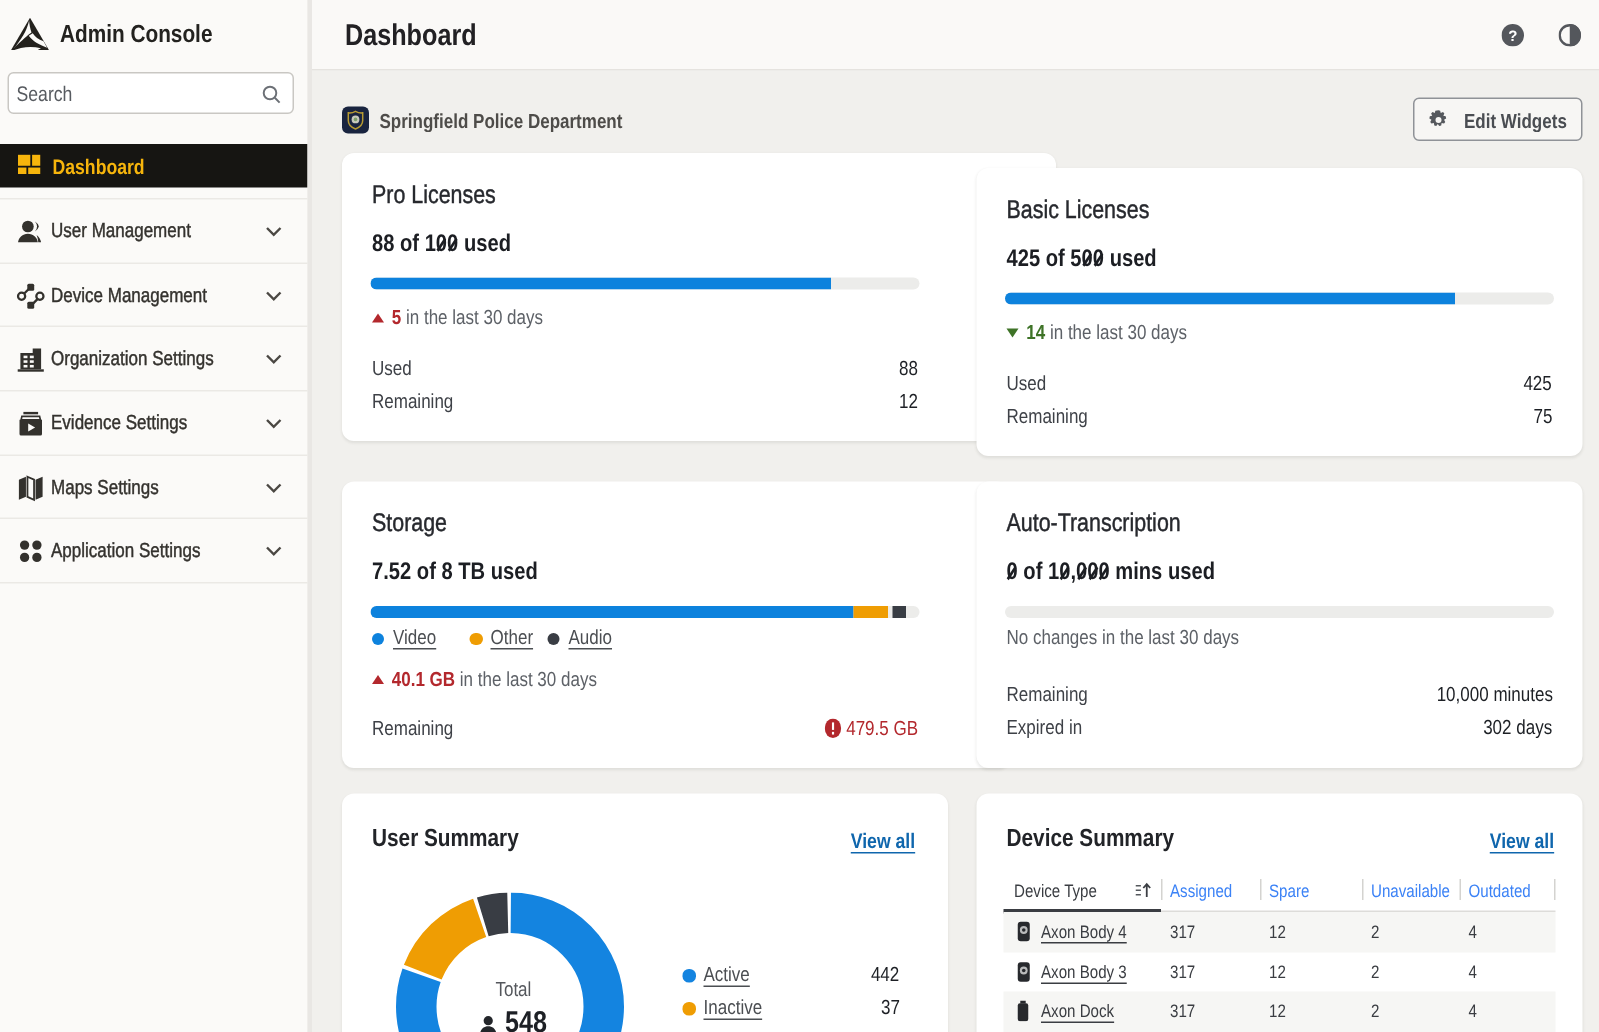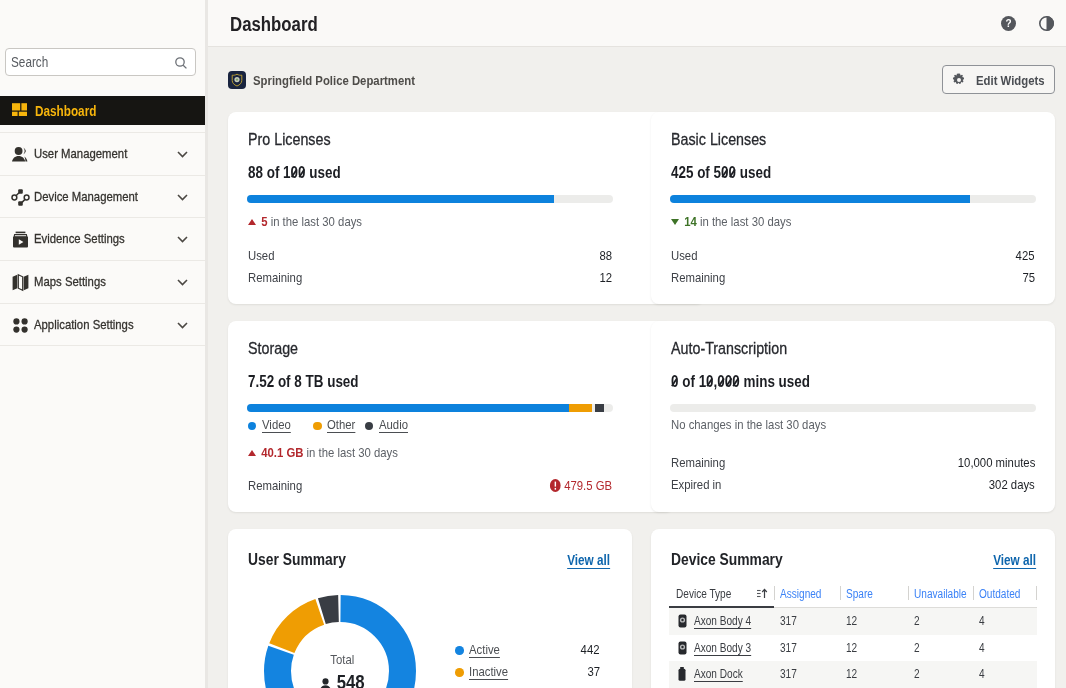--- a/index.html
+++ b/index.html
@@ -32,21 +32,21 @@
   .hico { position:absolute; top:16px; }
   
   .orgrow { position:absolute; left:0; top:47px; width:858px; height:65px; }
   .orgbadge { position:absolute; left:20px; top:24px; width:18px; height:18px; border-radius:4px; background:#19243f; }
   .orgrow .oname { position:absolute; left:45px; top:26px; font-size:13.5px; font-weight:700; color:#4e4c49; }
   .btn { position:absolute; right:11px; top:18px; width:113px; height:29px; background:#f7f6f4; border:1px solid #8f9297; border-radius:4px; }
   .btn svg { position:absolute; left:9px; top:7px; }
   .btn b { position:absolute; left:33px; top:7px; font-size:13.5px; font-weight:700; color:#4a4d52; }
   
   .card { position:absolute; background:#fff; border-radius:8px; box-shadow:0 1px 2px rgba(60,56,48,.10); }
-  .c1 { left:20px; top:112px; width:476px; height:192px; }
+  .c1 { left:20px; top:102px; width:476px; height:192px; }
   .c2 { left:443px; top:112px; width:404px; height:192px; }
   .c3 { left:20px; top:321px; width:445px; height:191px; }
   .c4 { left:443px; top:321px; width:404px; height:191px;text-align:center; }
   .c5 { left:20px; top:529px; width:404px; height:192px; }
   .c6 { left:443px; top:529px; width:404px; height:192px; }
   .ct { position:absolute; left:20px; top:17.5px; font-size:17px; color:#27292e; -webkit-text-stroke:0.3px #27292e; }
   .ctb { position:absolute; left:20px; top:20.5px; font-size:16.5px; font-weight:700; color:#222428; }
   .big { position:absolute; left:20px; top:51.5px; font-size:16px; font-weight:700; color:#1c1e23; }
   .track { position:absolute; left:19px; top:83px; width:366px; height:8px; background:#ececea; border-radius:4px; overflow:hidden; }
   .fill { position:absolute; left:0; top:0; height:8px; background:#0d82dd; }
@@ -68,20 +68,29 @@
   .dico { position:absolute; left:9px; top:6px; }
   .dlink { position:absolute; left:24.5px; top:6px; color:#3a3d42; }
   .n { position:absolute; top:6px; color:#3a3d42; }
   .n1 { left:111px; } .n2 { left:176.5px; } .n3 { left:244.5px; } .n4 { left:310px; }
   .hcell { position:absolute; top:8px; font-size:12px; color:#3b82f6; }
   .hsep { position:absolute; top:7px; width:1px; height:14px; background:#d4d3d0; }
 </style>
 </head>
 <body>
 <div class="sidebar">
+  <div class="brand">
+    <svg width="28" height="24" viewBox="0 0 28 24">
+      <path d="M14 0.8 L26.6 22.4 L1.4 22.4 Z" fill="#23211d"></path>
+      <path d="M13.4 2.6 C12.2 7.8 10.2 12.4 4.6 19.6 L3.0 21.4 C8.8 15.6 12.6 12.2 15.0 10.6 C14.1 8.0 13.6 5.2 13.4 2.6 Z" fill="#fbfaf8"></path>
+      <path d="M15.8 11.2 C17.4 13.6 19.6 15.3 23.0 16.5 L25.4 20.8 C20.0 18.8 15.9 16.4 13.2 12.8 Z" fill="#fbfaf8"></path>
+      <path d="M1.2 23.2 C8.6 20.2 14.6 19.6 21.3 21.2 L17.6 23.2 C12.6 22.3 7.0 22.5 1.8 24.0 Z" fill="#fbfaf8"></path>
+    </svg>
+    <b class="t">Admin Console</b>
+  </div>
   <div class="search">
       <span class="t">Search</span>
     <svg width="14" height="14" viewBox="0 0 14 14">
         <circle cx="6" cy="6" r="4.2" fill="none" stroke="#6c7076" stroke-width="1.3"></circle>
         <line x1="9.2" y1="9.2" x2="12.4" y2="12.4" stroke="#6c7076" stroke-width="1.3"></line>
       </svg>
   </div>
   <div class="mi-dash">
     <svg width="15" height="15" viewBox="0 0 15 15">
       <rect x="0" y="2.2" width="8.2" height="7.3" fill="#f7b50c"></rect>
@@ -107,20 +116,36 @@
     <div class="mi">
       <svg class="ic" viewBox="0 0 19 19">
         <rect x="7.2" y="1.2" width="4.6" height="4.6" rx="1" fill="#33312d"></rect>
         <rect x="7.2" y="13.2" width="4.6" height="4.6" rx="1" fill="#33312d"></rect>
         <circle cx="3.4" cy="9.5" r="2.4" fill="none" stroke="#33312d" stroke-width="1.5"></circle>
         <circle cx="15.6" cy="9.5" r="2.4" fill="none" stroke="#33312d" stroke-width="1.5"></circle>
         <line x1="8" y1="4.8" x2="5" y2="7.8" stroke="#33312d" stroke-width="1.5"></line>
         <line x1="14" y1="11.4" x2="11" y2="14.4" stroke="#33312d" stroke-width="1.5"></line>
       </svg>
       <span class="lbl t">Device Management</span>
+      <svg class="chev" width="11" height="7" viewBox="0 0 11 7">
+          <path d="M1 1 L5.5 5.5 L10 1" fill="none" stroke="#4b4843" stroke-width="1.6"></path>
+        </svg>
+    </div>
+    <div class="mi">
+      <svg class="ic" viewBox="0 0 19 19">
+        <path d="M2.6 5.4 h8.2 v-3 h5.6 v13.8 h-13.8 z" fill="#33312d"></path>
+        <rect x="0.8" y="16.2" width="17.4" height="1.6" fill="#33312d"></rect>
+        <rect x="4.7" y="7.1" width="2.6" height="1.7" fill="#fbfaf8"></rect>
+          <rect x="8.9" y="7.1" width="2.6" height="1.7" fill="#fbfaf8"></rect>
+        <rect x="4.7" y="10.2" width="2.6" height="1.7" fill="#fbfaf8"></rect>
+          <rect x="8.9" y="10.2" width="2.6" height="1.7" fill="#fbfaf8"></rect>
+        <rect x="4.7" y="13.3" width="2.6" height="1.7" fill="#fbfaf8"></rect>
+          <rect x="8.9" y="13.3" width="2.6" height="1.7" fill="#fbfaf8"></rect>
+      </svg>
+      <span class="lbl t">Organization Settings</span>
       <svg class="chev" width="11" height="7" viewBox="0 0 11 7">
           <path d="M1 1 L5.5 5.5 L10 1" fill="none" stroke="#4b4843" stroke-width="1.6"></path>
         </svg>
     </div>
     <div class="mi">
       <svg class="ic" viewBox="0 0 19 19">
         <rect x="4.6" y="1.6" width="9.8" height="1.6" fill="#33312d"></rect>
         <path d="M3.6 4.6 h11.8 l0.5 2.2 h-12.8 z" fill="none" stroke="#33312d" stroke-width="1.1"></path>
         <path d="M2 6.8 h15 v9.6 a1 1 0 0 1-1 1 h-13 a1 1 0 0 1-1-1 z" fill="#33312d"></path>
         <path d="M7.8 9.3 l4.6 2.7 l-4.6 2.7 z" fill="#fbfaf8"></path>

